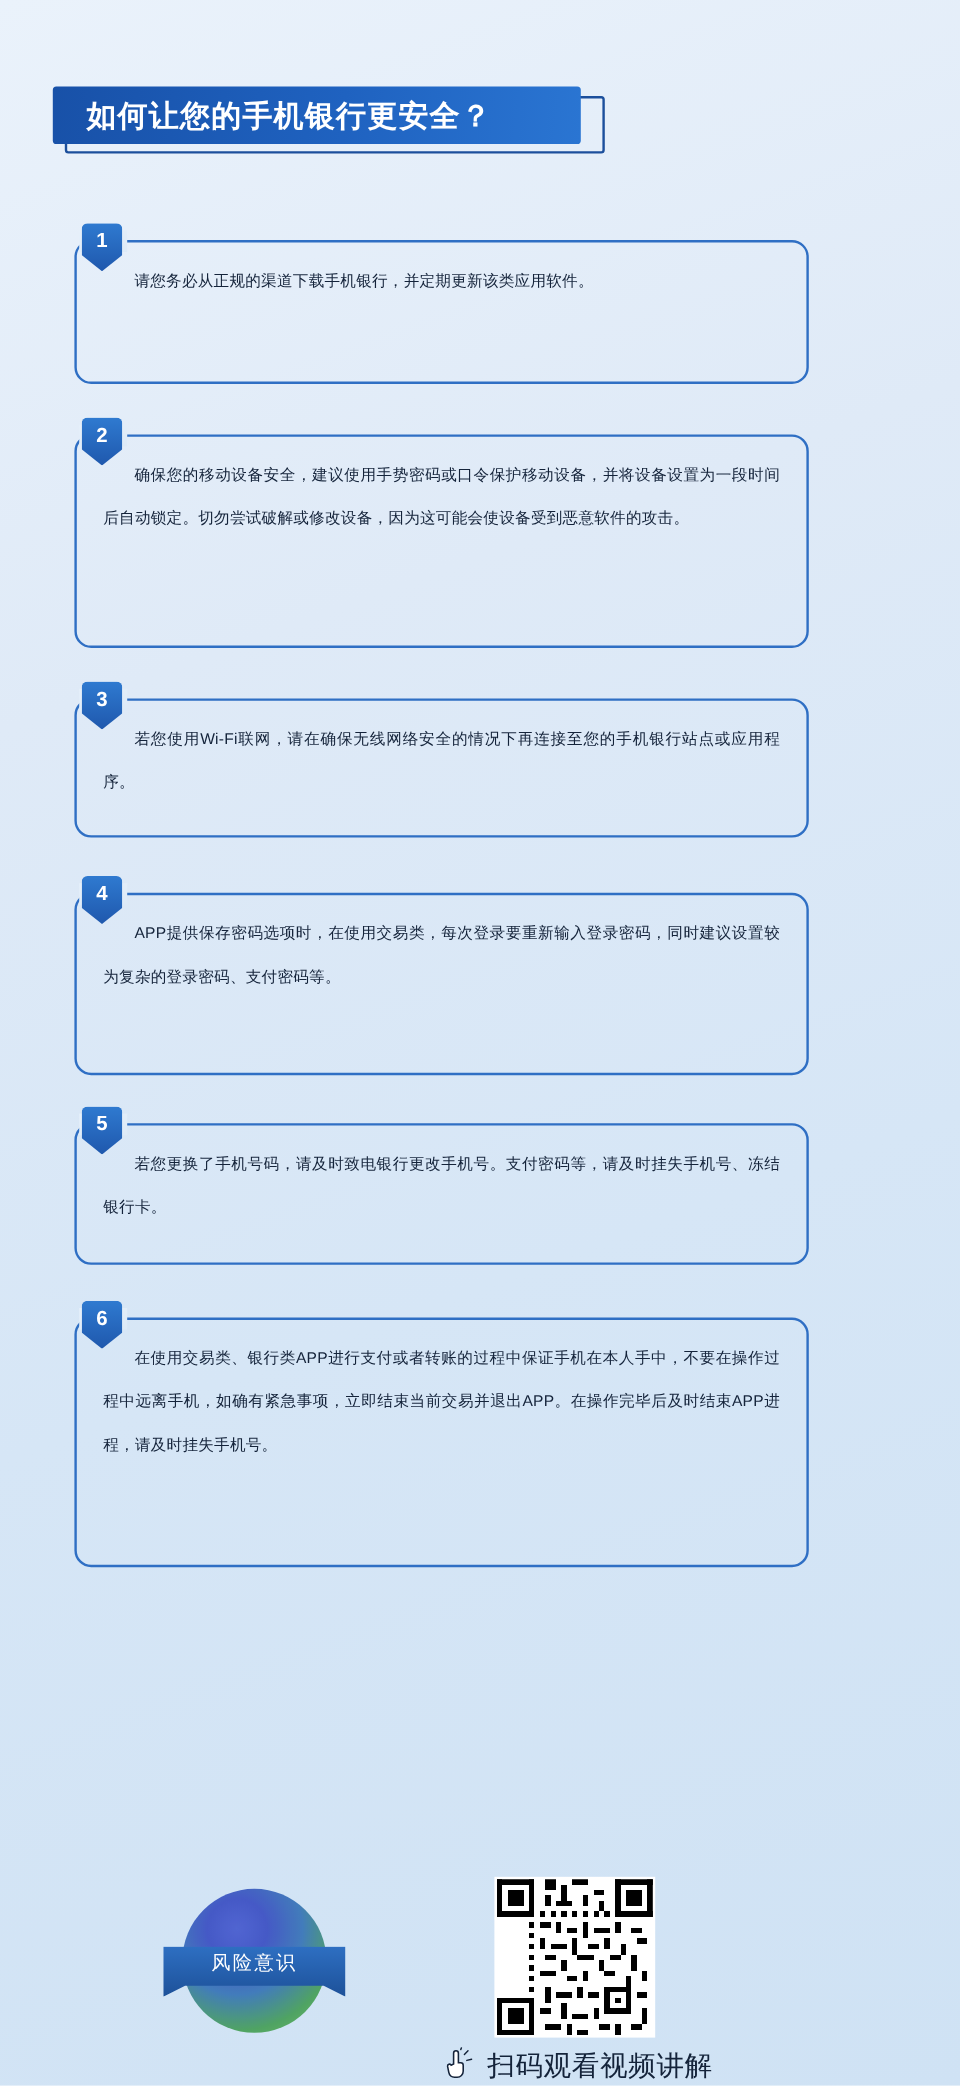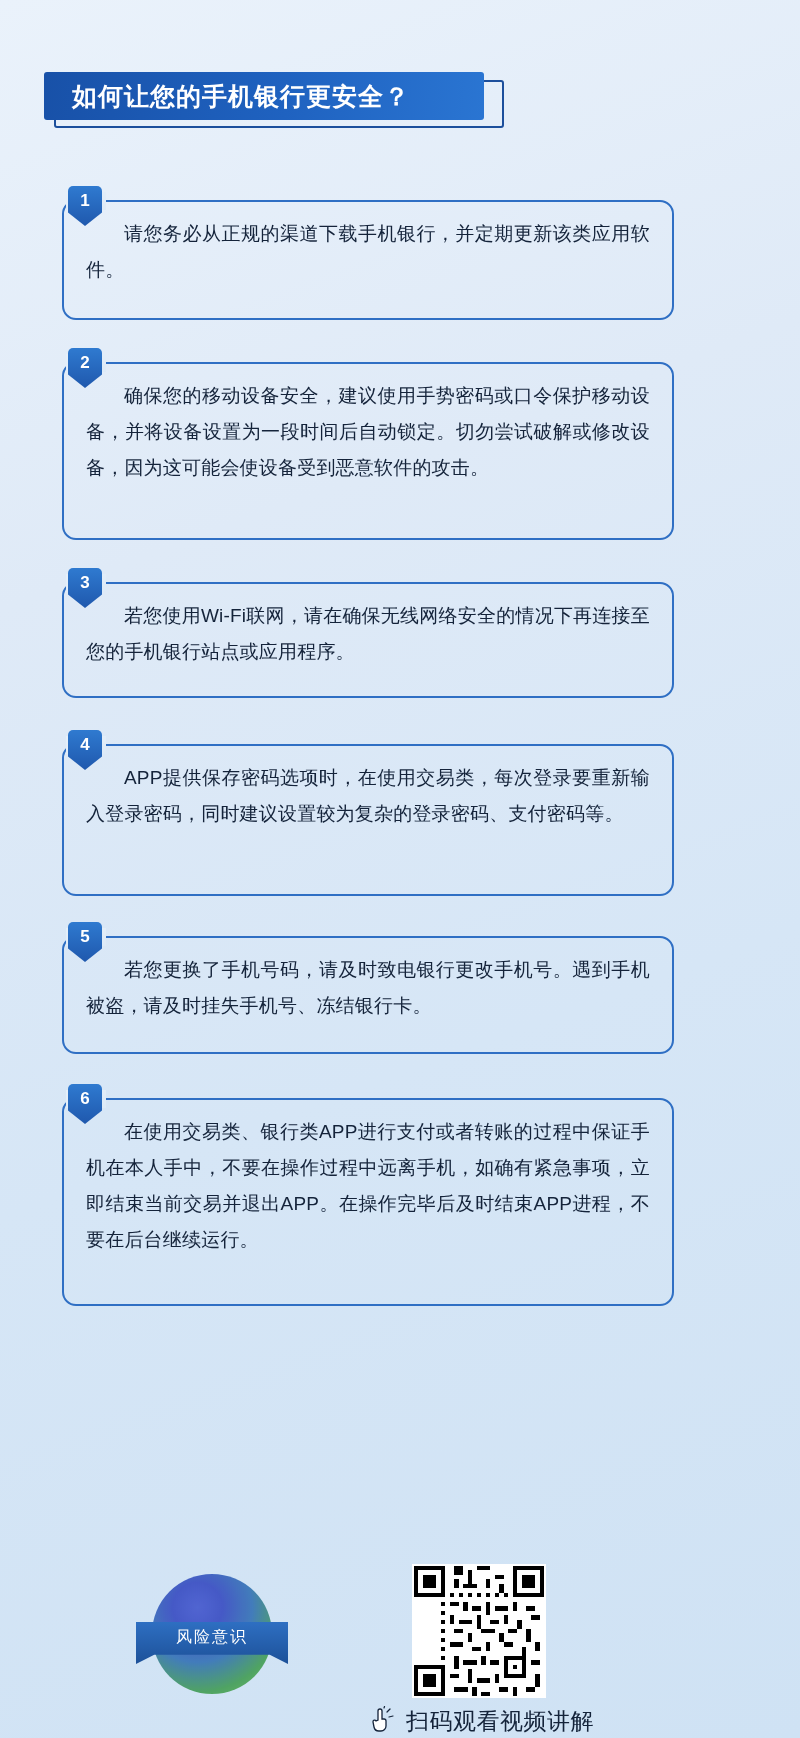--- a/index.html
+++ b/index.html
@@ -101,21 +101,21 @@
     top: 6px;
     width: 40px;
     height: 18px;
     background: linear-gradient(160deg, #e6f0fa 0%, #ddeaf7 100%);
     z-index: 2;
   }
   .item-text {
     position: relative;
     z-index: 1;
     padding: 30px 24px 22px 24px;
-    font-size: 19px;
+    font-size: 13px;
     line-height: 36px;
     color: #14233a;
     text-align: justify;
     text-indent: 2em;
     letter-spacing: 0.2px;
   }
 
   
   .footer {
     position: absolute;
@@ -244,30 +244,30 @@
     </div>
     <div class="item-text">APP提供保存密码选项时，在使用交易类，每次登录要重新输入登录密码，同时建议设置较为复杂的登录密码、支付密码等。</div>
   </div>
 
   <div class="item" style="top:922px;">
     <div class="item-box" style="height:118px;"></div>
     <div class="notch"></div>
     <div class="badge">
       <span>5</span>
     </div>
-    <div class="item-text">若您更换了手机号码，请及时致电银行更改手机号。遇到手机被盗，请及时挂失手机号、冻结银行卡。</div>
+    <div class="item-text">若您更换了手机号码，请及时致电银行更改手机号。支付密码等，请及时挂失手机号、冻结银行卡。</div>
   </div>
 
   <div class="item" style="top:1084px;">
     <div class="item-box" style="height:208px;"></div>
     <div class="notch"></div>
     <div class="badge">
       <span>6</span>
     </div>
-    <div class="item-text">在使用交易类、银行类APP进行支付或者转账的过程中保证手机在本人手中，不要在操作过程中远离手机，如确有紧急事项，立即结束当前交易并退出APP。在操作完毕后及时结束APP进程，不要在后台继续运行。</div>
+    <div class="item-text">在使用交易类、银行类APP进行支付或者转账的过程中保证手机在本人手中，不要在操作过程中远离手机，如确有紧急事项，立即结束当前交易并退出APP。在操作完毕后及时结束APP进程，请及时挂失手机号。</div>
   </div>
 
   <div class="footer">
     <div class="emblem">
       <div class="emblem-orb"></div>
       <div class="ribbon">
         <span>风险意识</span>
       </div>
     </div>
 

